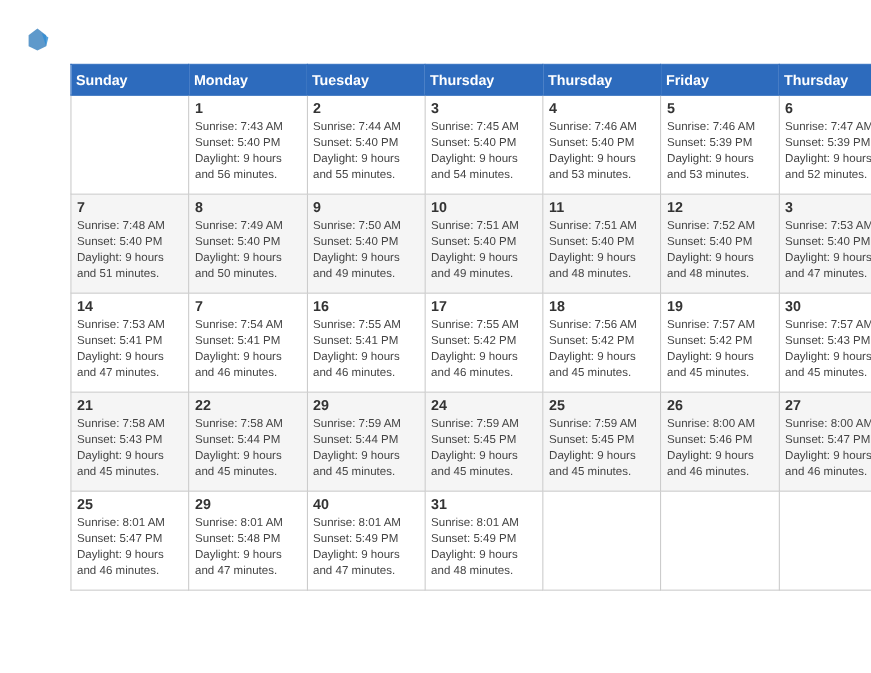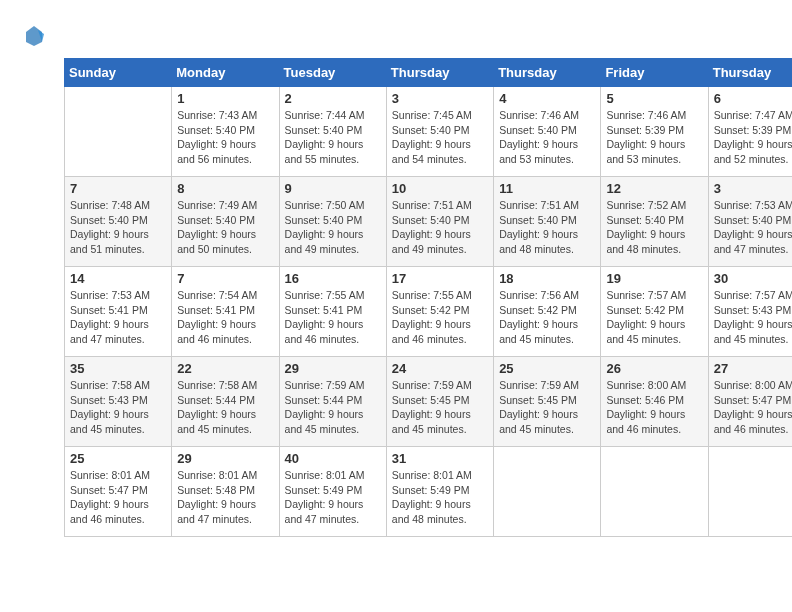--- a/index.html
+++ b/index.html
@@ -215,21 +215,21 @@
             <span class="day-number">19</span>
             <div class="day-info">Sunrise: 7:57 AM<br>Sunset: 5:42 PM<br>Daylight: 9 hours<br>and 45 minutes.</div>
           </td>
           <td>
             <span class="day-number">30</span>
             <div class="day-info">Sunrise: 7:57 AM<br>Sunset: 5:43 PM<br>Daylight: 9 hours<br>and 45 minutes.</div>
           </td>
         </tr>
         <tr>
           <td>
-            <span class="day-number">35</span>
+            <span class="day-number">21</span>
             <div class="day-info">Sunrise: 7:58 AM<br>Sunset: 5:43 PM<br>Daylight: 9 hours<br>and 45 minutes.</div>
           </td>
           <td>
             <span class="day-number">22</span>
             <div class="day-info">Sunrise: 7:58 AM<br>Sunset: 5:44 PM<br>Daylight: 9 hours<br>and 45 minutes.</div>
           </td>
           <td>
             <span class="day-number">29</span>
             <div class="day-info">Sunrise: 7:59 AM<br>Sunset: 5:44 PM<br>Daylight: 9 hours<br>and 45 minutes.</div>
           </td>

